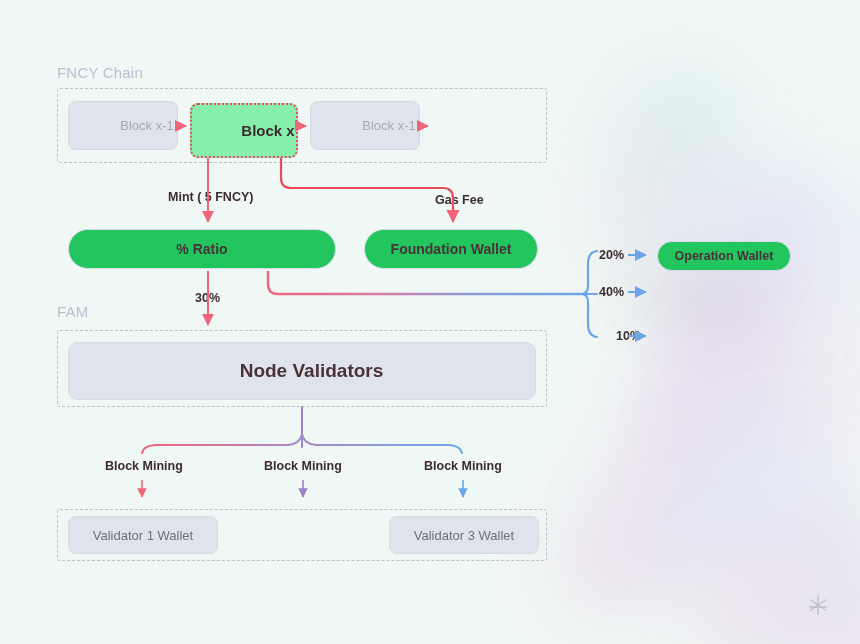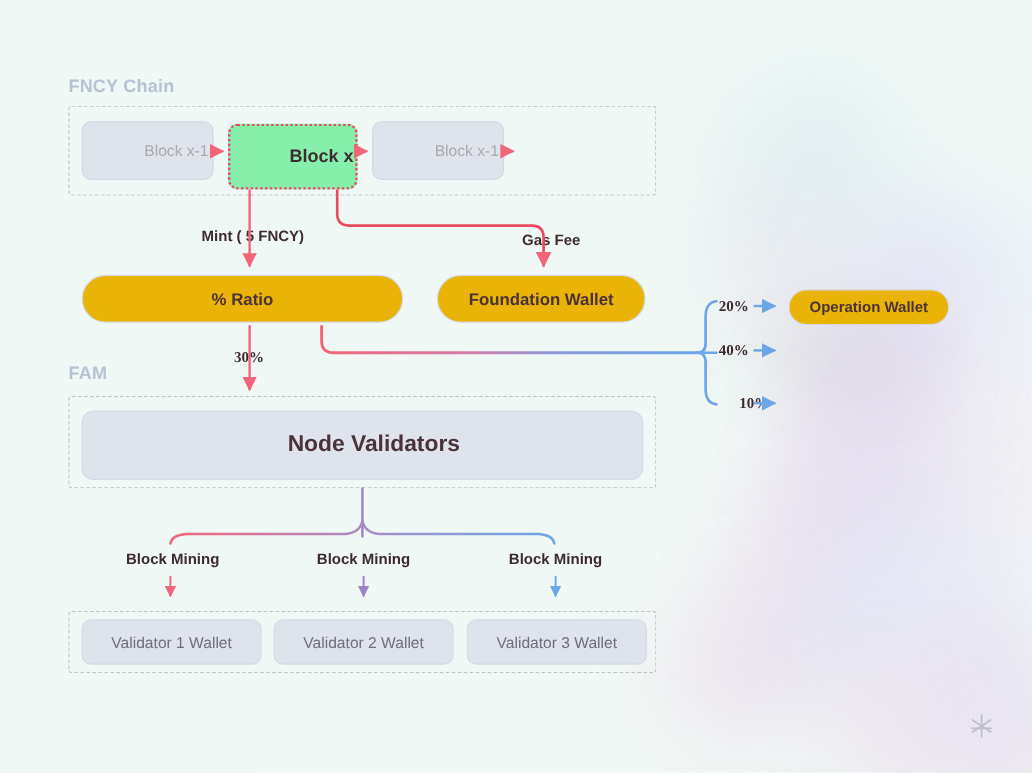--- a/index.html
+++ b/index.html
@@ -66,21 +66,21 @@
     left: 800px; top: 180px;
     background: linear-gradient(180deg,#e8f4f8,#f3e6f0);
     transform: rotate(8deg);
     border-radius: 50px;
   }
 
   
   .section-label {
     position: absolute;
     font-size: 15px;
-    font-weight: bold;
+    font-weight: normal;
     color: #b6c2d2;
     letter-spacing: .2px;
   }
 
   
   .dashed-group {
     position: absolute;
     border: 1px dashed #b9c3c6;
     border-radius: 3px;
   }
@@ -100,21 +100,21 @@
   }
   .blk.active {
     background: #86efac;
     border: 2px dotted #ea4a5f;
     color: #3d2b30;
     font-weight: bold;
     font-size: 15px;
   }
   .pill {
     position: absolute;
-    background: #eab308;
+    background: #22c55e;
     border: 1px solid #d5dae6;
     border-radius: 22px;
     display: flex; align-items: center; justify-content: center;
     color: #4a3238;
     font-size: 14px;
     font-weight: bold;
   }
   .pill.small { font-size: 12.5px; border-radius: 18px; }
   .bigbox {
     position: absolute;
@@ -144,21 +144,20 @@
     font-weight: bold;
     color: #3d2b30;
     white-space: nowrap;
   }
   .pct {
     position: absolute;
     font-size: 12.5px;
     font-weight: bold;
     color: #3d2b30;
     white-space: nowrap;
-    font-family: Liberation Serif, serif;
   }
 
   
   svg.overlay {
     position: absolute; inset: 0;
     width: 860px; height: 644px;
     pointer-events: none;
   }
   .logo {
     position: absolute;
@@ -206,21 +205,20 @@
 
   <div class="dashed-group" style="left:57px; top:330px; width:490px; height:77px;"></div>
   <div class="bigbox" style="left:68px; top:342px; width:468px; height:58px;">Node Validators</div>
 
   <div class="note" style="left:105px; top:459px;">Block Mining</div>
   <div class="note" style="left:264px; top:459px;">Block Mining</div>
   <div class="note" style="left:424px; top:459px;">Block Mining</div>
 
   <div class="dashed-group" style="left:57px; top:509px; width:490px; height:52px;"></div>
   <div class="vbox" style="left:68px; top:516px; width:150px; height:38px;">Validator 1 Wallet</div>
-  <div class="vbox" style="left:228px; top:516px; width:150px; height:38px;">Validator 2 Wallet</div>
   <div class="vbox" style="left:389px; top:516px; width:150px; height:38px;">Validator 3 Wallet</div>
 
   <svg class="overlay" viewBox="0 0 860 644">
     <defs>
       <marker id="ar-red" markerWidth="7" markerHeight="7" refX="5.5" refY="3" orient="auto">
         <path d="M0,0 L6,3 L0,6 z" fill="#f2647a"></path>
       </marker>
       <marker id="ar-blue" markerWidth="7" markerHeight="7" refX="5.5" refY="3" orient="auto">
         <path d="M0,0 L6,3 L0,6 z" fill="#6ca6e8"></path>
       </marker>

